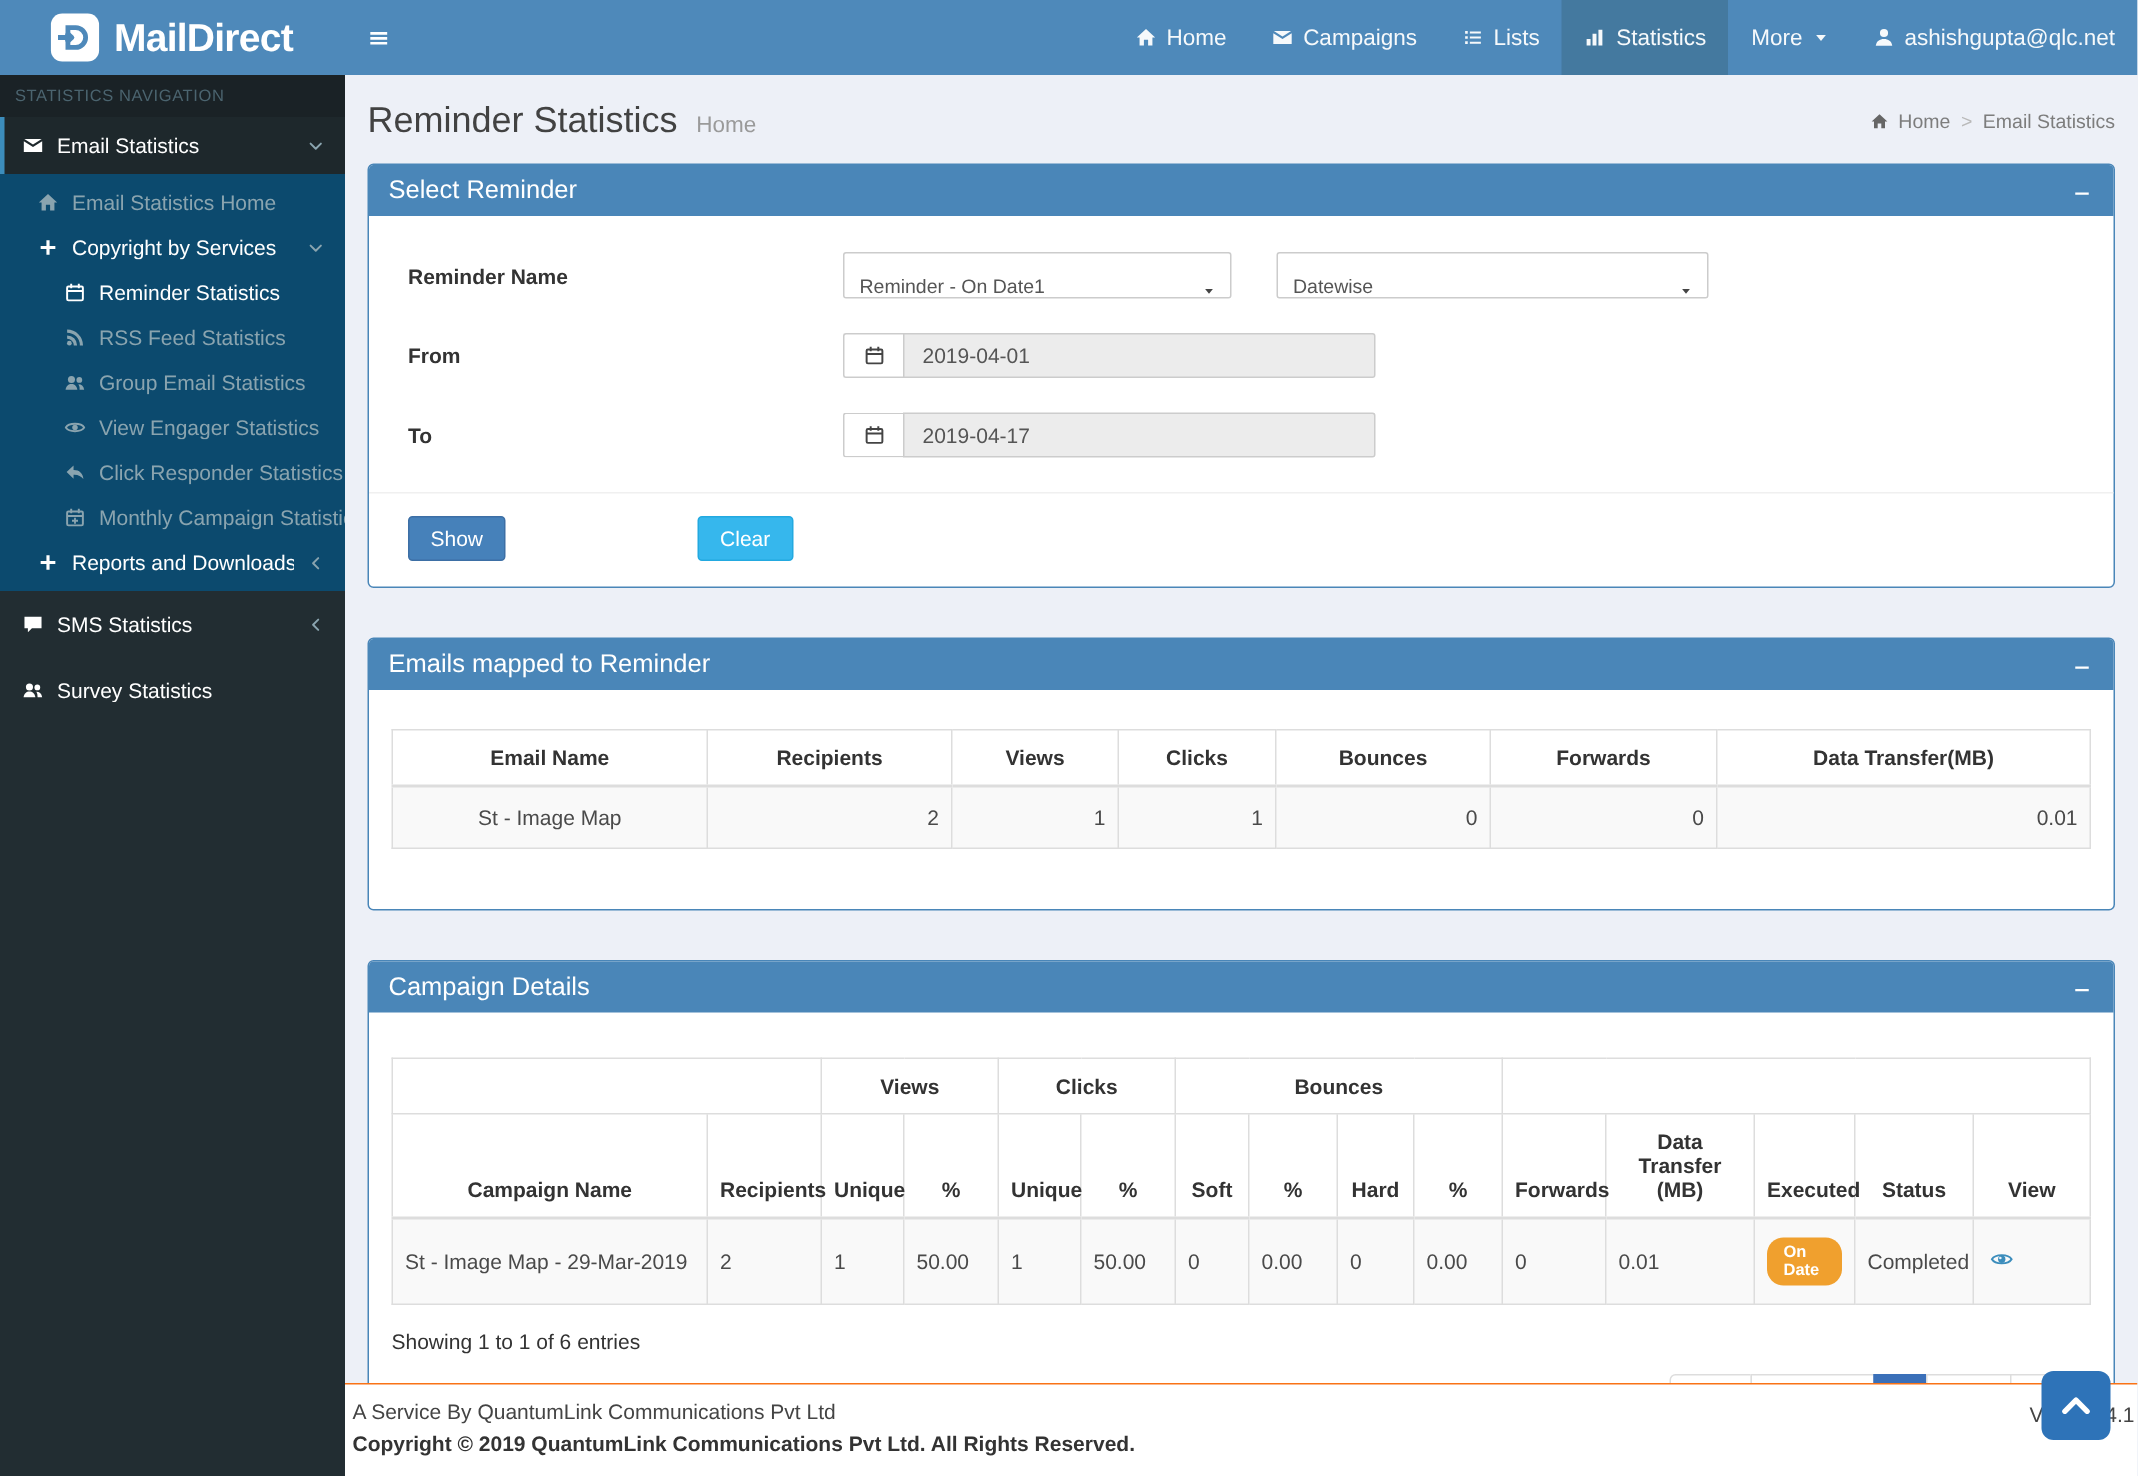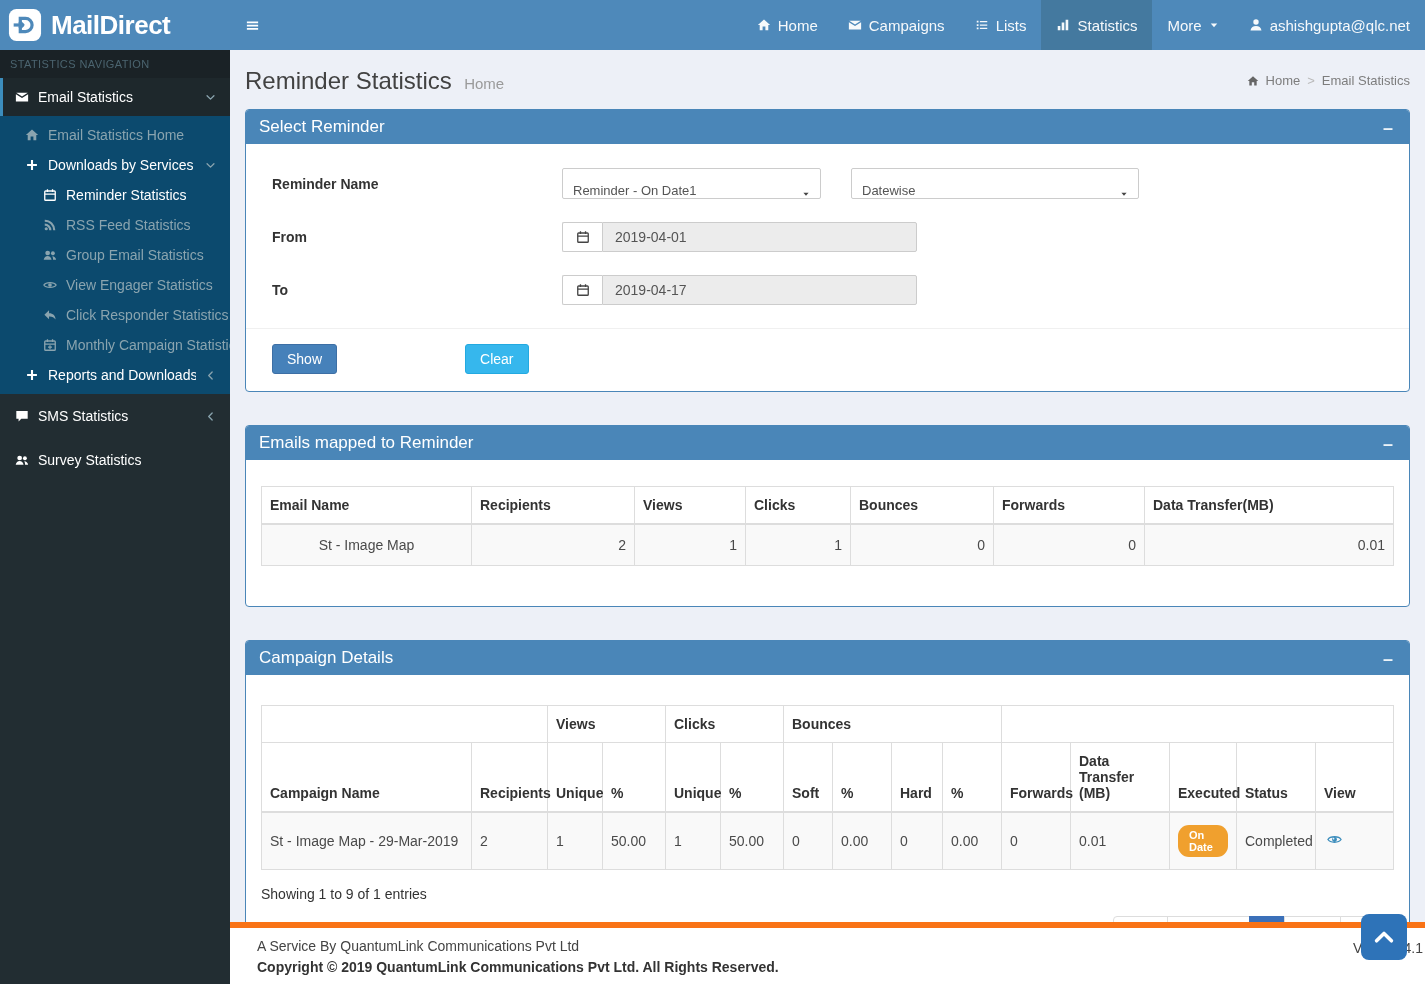--- a/index.html
+++ b/index.html
@@ -9,21 +9,21 @@
     background:#edf0f7;
     position:relative;
     overflow:hidden;
     color:#333;
   }
   .icon{display:inline-flex;width:14px;height:14px;flex:none;align-items:center;justify-content:center}
   .icon svg{width:100%;height:100%}
 
   
   .sidebar{position:absolute;left:0;top:0;width:230px;height:984px;background:#222d32;z-index:4;overflow:hidden;white-space:nowrap}
-  .logo{height:50px;background:#4e89ba;display:flex;align-items:center;padding-left:8px;gap:9px}
+  .logo{height:50px;background:#4e89ba;display:flex;align-items:center;padding-left:33px;gap:9px}
   .logo-text{color:#fff;font-weight:bold;font-size:26px;letter-spacing:-0.5px}
   .side-section{background:#1a2226;color:#4b646f;font-size:11px;padding:8px 10px;letter-spacing:.4px}
   .mi{display:flex;align-items:center;gap:9px;color:#ffffff;font-size:14px;cursor:pointer}
   .mi .lbl{flex:1;overflow:hidden}
   .mi .chev{width:11px;height:11px;margin-right:14px;color:#8aa4af}
   .l0{padding:11px 0 11px 15px}
   .l0.top-active{background:#1e282c;border-left:3px solid #3c8dbc;padding-left:12px;color:#fff}
   .l0.gap{padding:14px 0 14px 15px}
   .submenu{background:#0c4a6e;padding:4px 0}
   .l1{padding:7px 0 7px 25px}
@@ -67,40 +67,40 @@
   .ig-addon{width:40px;border:1px solid #ccc;border-right:none;background:#fff;display:flex;align-items:center;justify-content:center;color:#444;border-radius:2px 0 0 2px}
   .ig-addon .icon{width:14px;height:14px}
   .ig-input{flex:1;border:1px solid #ccc;background:#ececec;padding:0 12px;font-size:14px;color:#555;font-family:inherit;border-radius:0 2px 2px 0;outline:none}
   .p1-footer{border-top:1px solid #f0f0f0;padding:15px 15px 17px;display:flex}
   .btn{border-radius:3px;color:#fff;font-size:14px;padding:6px 14px;border:1px solid transparent;cursor:pointer;font-family:inherit}
   .btn-show{background:#4681ba;border-color:#3d6fa5;margin-left:11px}
   .btn-clear{background:#36b7ed;border-color:#23a9e0;margin-left:128px}
 
   
   table{width:100%;border-collapse:collapse;font-size:14px;table-layout:fixed}
-  th{border:1px solid #ddd;padding:10px 8px;text-align:left;color:#333;vertical-align:bottom;font-weight:bold}
+  th{border:1px solid #ddd;padding:10px 8px;text-align:center;color:#333;vertical-align:bottom;font-weight:bold}
   td{border:1px solid #ddd;padding:12px 8px;color:#4a4a4a;background:#f9f9f9}
   thead tr:last-child th{border-bottom-width:2px}
   .t-center{text-align:center}
   .t-right{text-align:right}
 
   .p2-body{padding:26px 15px 40px}
   .p3-body{padding:30px 15px 22px}
   .showing{font-size:14px;color:#333;margin-top:16px}
   .pager{display:flex;justify-content:flex-end;margin-top:14px}
   .page-btn{padding:7px 13px;border:1px solid #ddd;background:#fff;color:#777;font-size:14px;margin-left:-1px;cursor:pointer}
   .page-btn:first-child{border-radius:4px 0 0 4px;margin-left:0}
   .page-btn:last-child{border-radius:0 4px 4px 0}
   .page-btn.active{background:#3b70b9;border-color:#3b70b9;color:#fff}
 
   .badge-warn{display:inline-block;background:#f0a02e;color:#fff;font-size:11px;font-weight:bold;padding:4px 11px;border-radius:11px}
   .view-eye{width:21px;height:15px;color:#3c8dbc;cursor:pointer}
 
   
-  .footer{position:absolute;left:230px;top:922px;width:1195px;height:62px;background:#fff;border-top:6px solid #f97316;padding:10px 27px;font-size:14px;color:#444}
+  .footer{position:absolute;left:230px;top:922px;width:1195px;height:62px;background:#fff;border-top:1px solid #f97316;padding:10px 5px;font-size:14px;color:#444}
   .footer .line2{font-weight:bold;color:#333;margin-top:5px}
   .footer .version{position:absolute;right:2px;top:12px;color:#444}
   .scroll-top{position:absolute;right:18px;bottom:24px;width:46px;height:46px;background:#2e73b8;border-radius:8px;display:flex;align-items:center;justify-content:center;color:#fff;z-index:9;cursor:pointer}
   .scroll-top .icon{width:22px;height:22px}
 </style>
 </head>
 <body>
 
 <aside class="sidebar">
   <div class="logo">
@@ -139,21 +139,21 @@
             </svg>
           </span>
         <span class="lbl">Email Statistics Home</span>
       </div>
       <div class="mi l1 white">
         <span class="icon">
             <svg viewBox="0 0 16 16" xmlns="http://www.w3.org/2000/svg" fill="currentColor">
               <path d="M6.8 2.4h2.4v4.4h4.4v2.4H9.2v4.4H6.8V9.2H2.4V6.8h4.4z"></path>
             </svg>
           </span>
-        <span class="lbl">Downloads by Services</span>
+        <span class="lbl">Copyright by Services</span>
         <span class="icon chev">
             <svg viewBox="0 0 16 16" xmlns="http://www.w3.org/2000/svg" fill="currentColor">
               <path d="M3 5.4 8 10.4l5-5" fill="none" stroke="currentColor" stroke-width="1.9" stroke-linecap="round" stroke-linejoin="round"></path>
             </svg>
           </span>
       </div>
       <div class="mi l2 white">
         <span class="icon">
             <svg viewBox="0 0 16 16" xmlns="http://www.w3.org/2000/svg" fill="currentColor">
               <g fill="none" stroke="currentColor" stroke-width="1.5">
@@ -523,21 +523,21 @@
                   <svg viewBox="0 0 16 16" xmlns="http://www.w3.org/2000/svg" fill="currentColor">
                     <path d="M1 8c2.3-3.9 11.7-3.9 14 0-2.3 3.9-11.7 3.9-14 0z" fill="none" stroke="currentColor" stroke-width="1.4"></path>
                     <circle cx="8" cy="8" r="2.6"></circle>
                     <circle cx="7" cy="7.1" r=".9" fill="#eaf3fa"></circle>
                   </svg>
                 </span>
             </td>
           </tr>
         </tbody>
       </table>
-      <div class="showing">Showing 1 to 9 of 1 entries</div>
+      <div class="showing">Showing 1 to 1 of 6 entries</div>
       <div class="pager">
         <span class="page-btn">First</span>
         <span class="page-btn">Previous</span>
         <span class="page-btn active">1</span>
         <span class="page-btn">Next</span>
         <span class="page-btn">Last</span>
       </div>
     </div>
   </section>
 </main>

